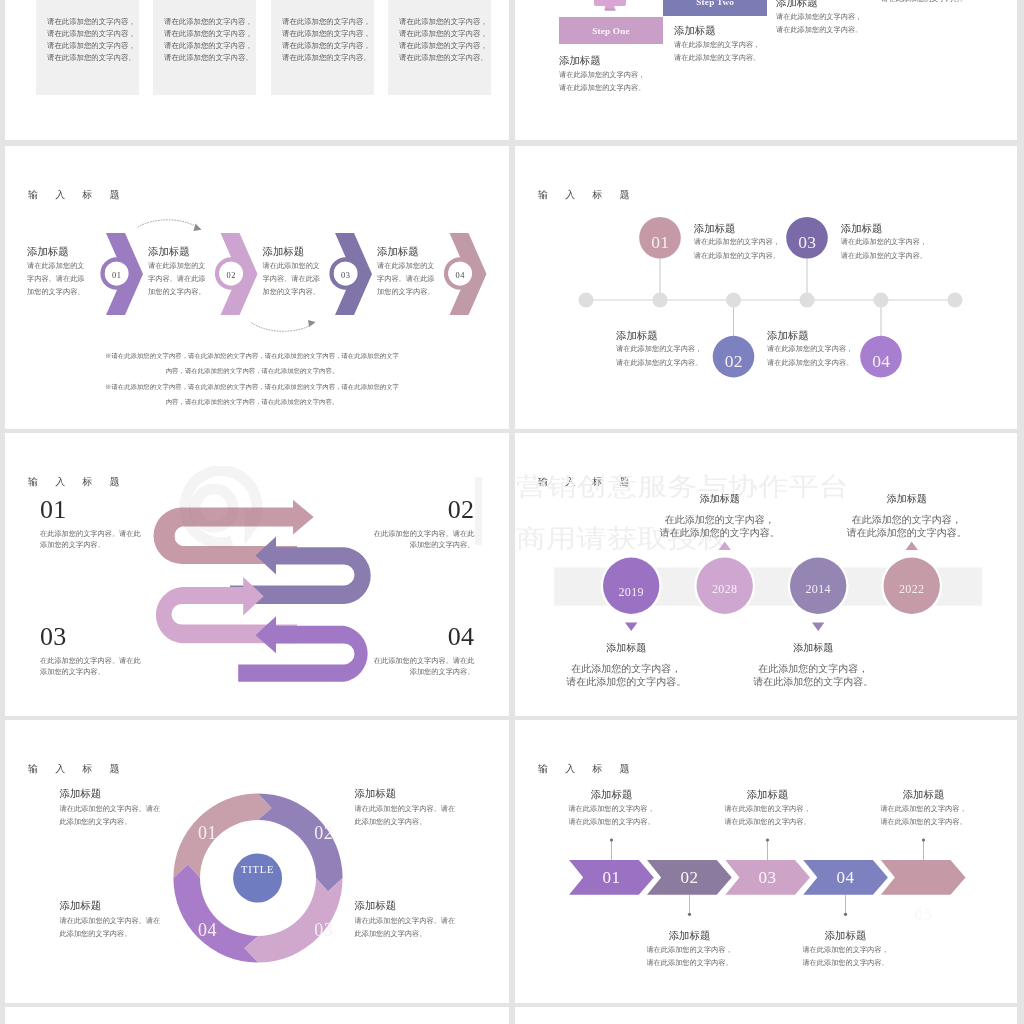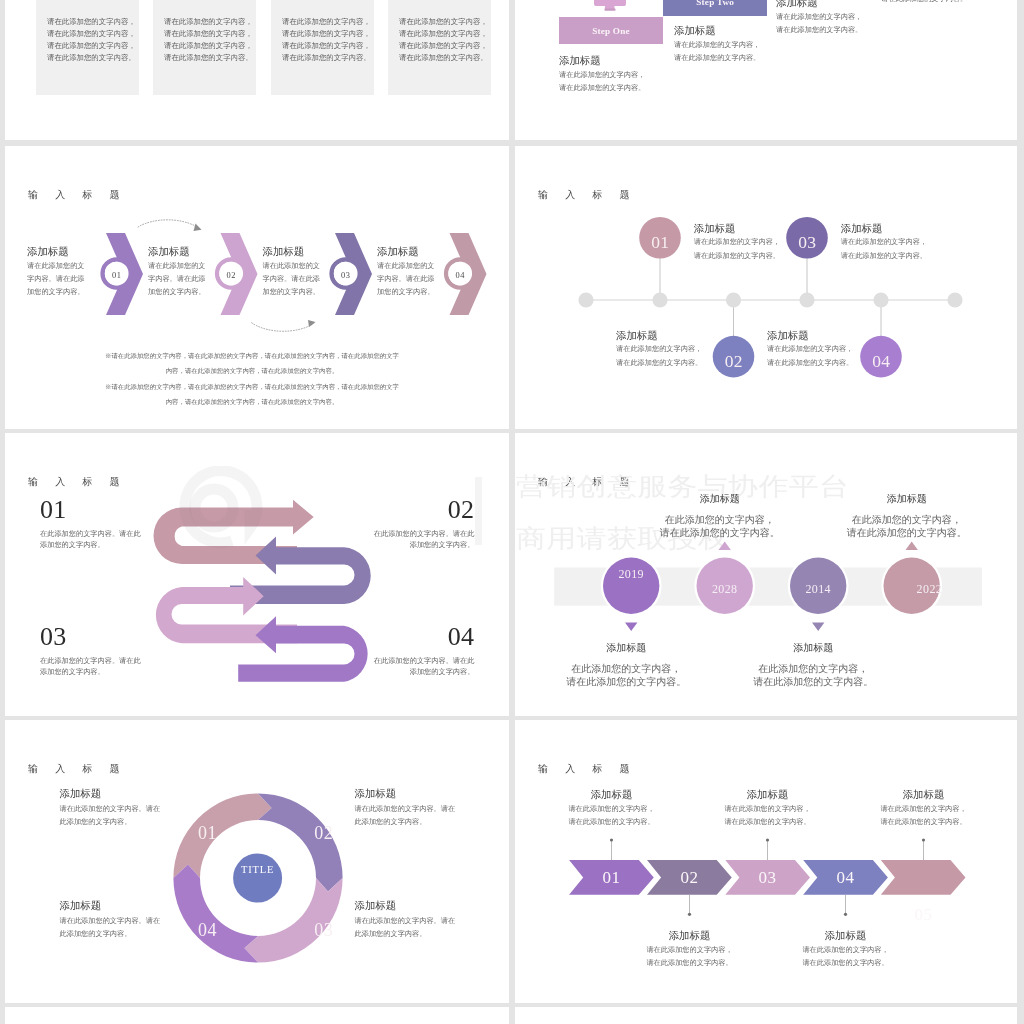--- a/index.html
+++ b/index.html
@@ -344,24 +344,24 @@
       </g>
       <g>
         <circle cx="396.7" cy="152.8" r="30.4" fill="#fff"></circle>
         <circle cx="396.7" cy="152.8" r="28.2" fill="#c49ba6"></circle>
       </g>
       <path d="M 110 189.5 h 12.4 l -6.2 8.6 z" fill="#9b72c3"></path>
       <path d="M 203.5 117 h 12.4 l -6.2 -8.6 z" fill="#cfa6d0"></path>
       <path d="M 297 189.5 h 12.4 l -6.2 8.6 z" fill="#9585b3"></path>
       <path d="M 390.5 117 h 12.4 l -6.2 -8.6 z" fill="#c49ba6"></path>
     </svg>
-    <div class="ynum" style="left:85.7px;top:134px;">2019</div>
+    <div class="ynum" style="left:85.7px;top:152px;">2019</div>
     <div class="ynum" style="left:179.2px;top:148.5px;">2028</div>
     <div class="ynum" style="left:272.7px;top:148.5px;">2014</div>
-    <div class="ynum" style="left:366.2px;top:148.5px;text-align:right;">2022</div>
+    <div class="ynum" style="left:366.2px;top:148.5px;">2022</div>
 
     <div class="yt" style="left:41.2px;top:208px;">
       <div class="t">添加标题</div>
       <div class="l">在此添加您的文字内容，</div>
       <div class="l">请在此添加您的文字内容。</div>
     </div>
     <div class="yt" style="left:134.7px;top:59px;">
       <div class="t">添加标题</div>
       <div class="l">在此添加您的文字内容，</div>
       <div class="l">请在此添加您的文字内容。</div>

